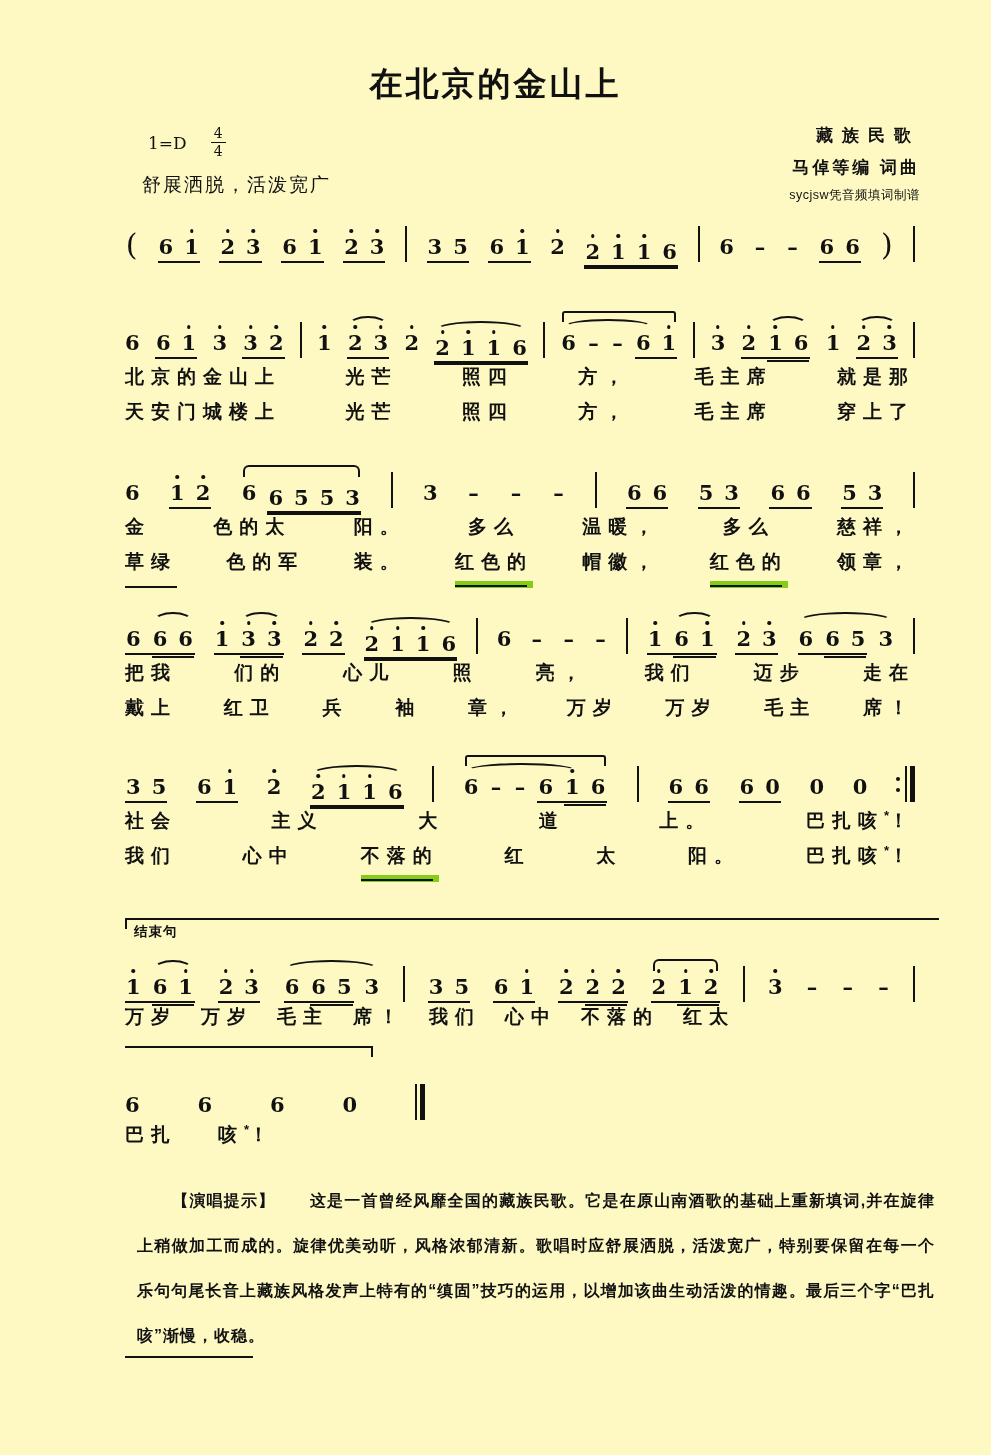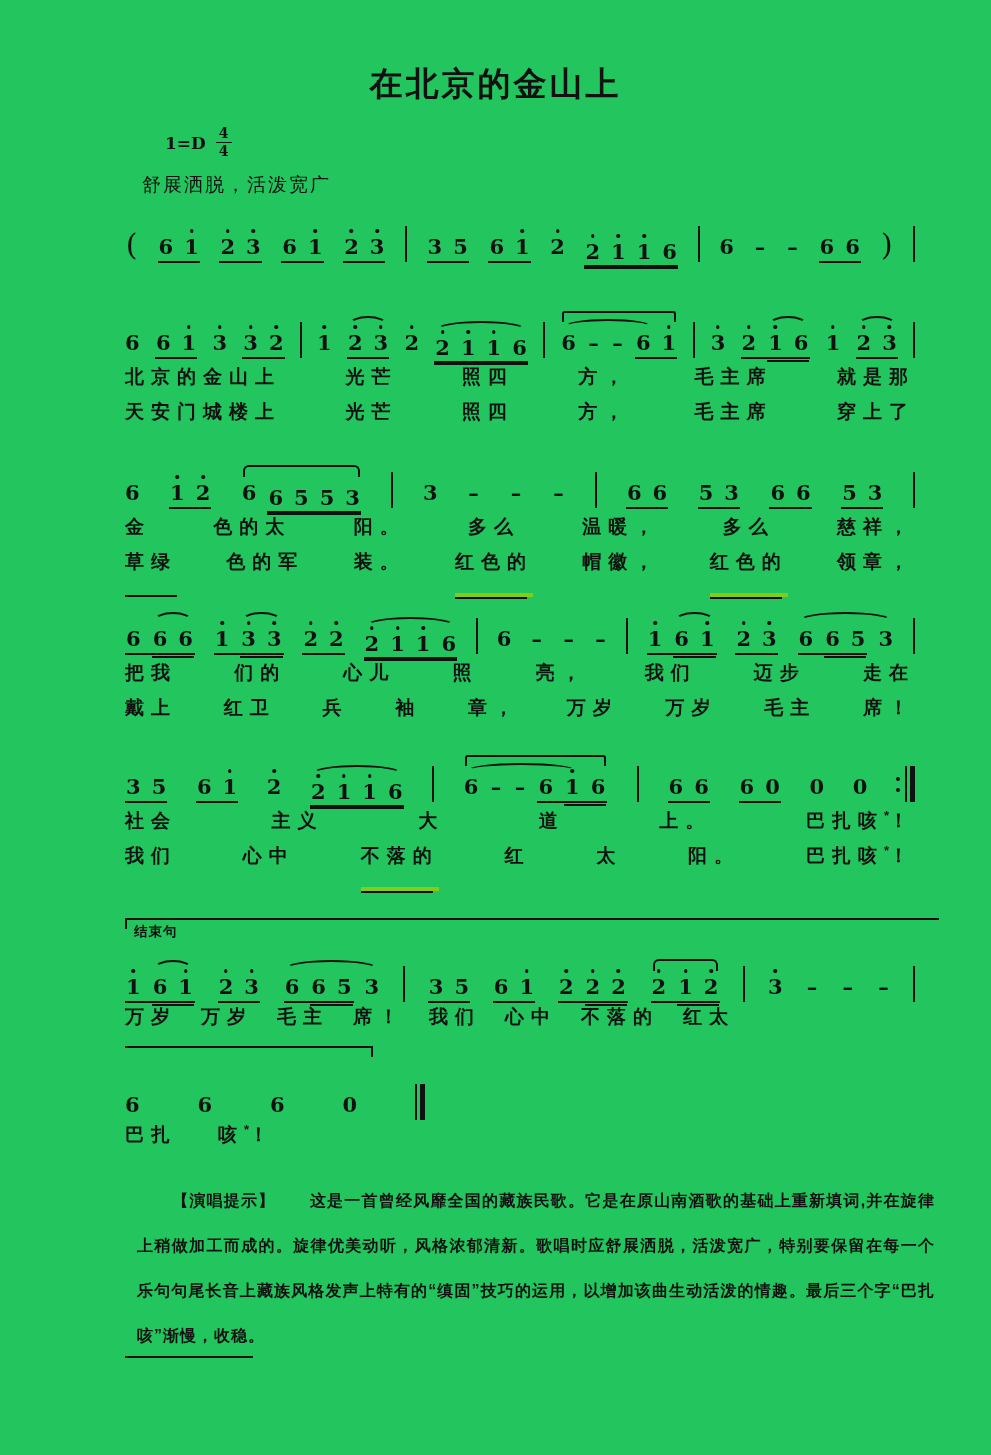--- a/index.html
+++ b/index.html
@@ -1,23 +1,23 @@
 <!DOCTYPE html>
 <html><head>
 <meta charset="utf-8">
 <style>
   html,body{margin:0;padding:0;background:#e8e8e8;}
-  .page{position:relative;width:991px;height:1455px;background:#22c55e;color:#111;
+  .page{position:relative;width:991px;height:1455px;background:#fef9c3;color:#111;
         font-family:"Liberation Sans",sans-serif;overflow:hidden;margin:0 auto;}
 
   
   .title{position:absolute;top:62px;left:0;width:100%;text-align:center;
          font-size:33px;font-weight:bold;letter-spacing:3px;}
-  .keysig{position:absolute;top:126px;left:165px;display:flex;align-items:center;gap:10px;
-          font-weight:bold;font-family:"DejaVu Serif",serif;}
+  .keysig{position:absolute;top:126px;left:148px;display:flex;align-items:center;gap:24px;
+          font-weight:normal;font-family:"DejaVu Serif",serif;}
   .keysig .k{font-size:17px;}
   .frac{display:flex;flex-direction:column;align-items:center;font-size:14px;line-height:15px;}
   .frac .num{border-bottom:1.5px solid #111;padding:0 3px 1px;}
   .frac .den{padding-top:1px;}
   .tempo{position:absolute;top:172px;left:142px;font-size:19px;font-weight:normal;letter-spacing:2px;}
   .credits{position:absolute;top:124px;right:71px;text-align:right;}
   .cr1{font-size:17px;font-weight:bold;letter-spacing:9px;}
   .cr2{font-size:17px;font-weight:bold;letter-spacing:3px;margin-top:9px;}
   .cr3{font-size:12.5px;margin-top:8px;letter-spacing:0.5px;}
 
@@ -60,21 +60,21 @@
   .bar-r .dot{width:4px;height:4px;border-radius:50%;background:#111;}
 
   
   .lyr{position:absolute;left:0;width:100%;display:flex;justify-content:space-between;
        font-size:19px;font-weight:bold;letter-spacing:7px;white-space:nowrap;}
   .lyrA{top:62px;gap:24px;} .lyrB{top:97px;}
   .sys6 .lyrA{top:92px;width:73%;}
   .sys7 .lyrA{top:82px;width:150px;text-align:right;}
   .cl{position:relative;}
   .lu1{border-bottom:2px solid #111;padding-bottom:1px;}
-  .lu2{border-bottom:4px solid #84cc16;padding-bottom:18px;text-align:right;}
+  .lu2{border-bottom:7px solid #84cc16;padding-bottom:6px;text-align:right;}
   .lu2::after{content:"";position:absolute;left:0;right:6px;bottom:-6px;border-bottom:2px solid #111;}
   sup.st{font-size:13px;letter-spacing:0;}
 
   
   .cbr{position:absolute;top:6px;left:0;width:103%;border-top:2px solid #111;}
   .cbr::before{content:"";position:absolute;left:0;top:0;width:2px;height:9px;background:#111;}
   .clabel{position:absolute;top:11px;left:9px;font-size:13.5px;font-weight:bold;letter-spacing:1px;}
   .ebr{position:absolute;top:6px;left:0;width:248px;border-top:2px solid #111;}
   .ebr::after{content:"";position:absolute;right:0;top:0;width:2px;height:9px;background:#111;}
 
@@ -94,20 +94,25 @@
   <div class="keysig">
     <span class="k">1=D</span>
     <span class="frac">
       <span class="num">4</span>
       <span class="den">4</span>
     </span>
   </div>
 
   <div class="tempo">舒展洒脱，活泼宽广</div>
 
+  <div class="credits">
+    <div class="cr1">藏族民歌</div>
+    <div class="cr2">马倬等编 词曲</div>
+    <div class="cr3">sycjsw凭音频填词制谱</div>
+  </div>
 
   <div id="score">
       <div class="system sys1">
         <div class="mline">
           <span class="sym paren">(</span>
           <span class="grp u1">
             <span class="note">6</span>
             <span class="note d">1</span>
           </span>
           <span class="grp u1">

